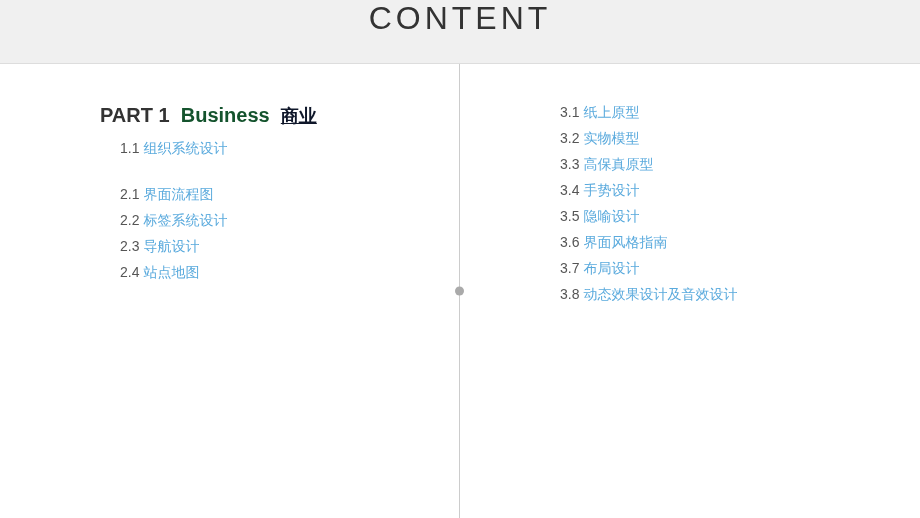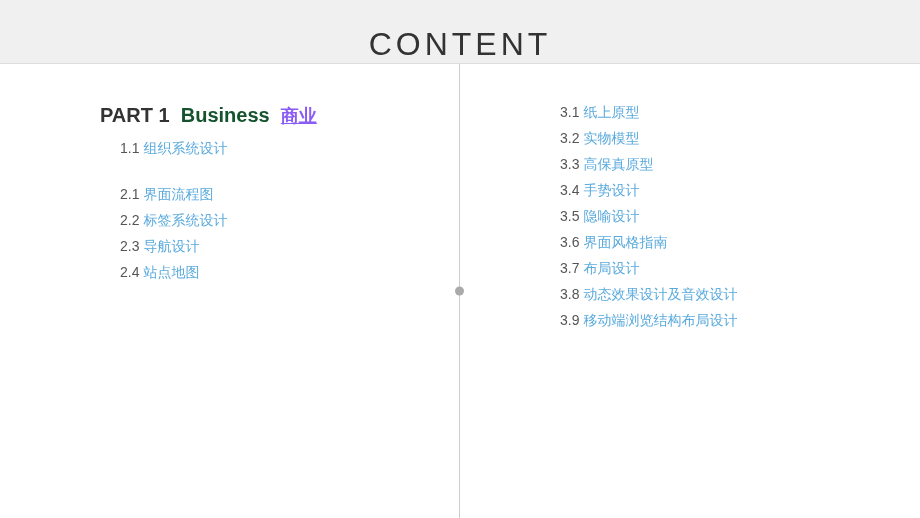--- a/index.html
+++ b/index.html
@@ -14,21 +14,21 @@
       background-color: #f5f5f5;
       font-family: Arial, 'Microsoft YaHei', sans-serif;
       overflow: hidden;
     }
 
     .page-header {
       width: 100%;
       height: 64px;
       background-color: #f0f0f0;
       display: flex;
-      align-items: flex-end;
+      align-items: flex-start;
       justify-content: center;
       border-bottom: 1px solid #ddd;
     }
 
     .page-title {
       font-size: 32px;
       font-weight: 400;
       letter-spacing: 4px;
       color: #333;
     }
@@ -76,21 +76,21 @@
       font-weight: bold;
       text-align: center;
     }
 
     .part-heading .part-name-en {
       color: #14532d;
       font-weight: bold;
     }
 
     .part-heading .part-name-zh {
-      color: #8b5cf6;
+      color: #0f172a;
       font-weight: bold;
       font-size: 18px;
       text-decoration: underline;
     }
 
     .part-section {
       margin-bottom: 28px;
     }
 
     .toc-item {
@@ -137,17 +137,16 @@
     <div id="right-parts-container">
         <div class="part-section">
           <div class="toc-item"><span class="item-number">3.1</span><span class="item-text">纸上原型</span></div>
           <div class="toc-item"><span class="item-number">3.2</span><span class="item-text">实物模型</span></div>
           <div class="toc-item"><span class="item-number">3.3</span><span class="item-text">高保真原型</span></div>
           <div class="toc-item"><span class="item-number">3.4</span><span class="item-text">手势设计</span></div>
           <div class="toc-item"><span class="item-number">3.5</span><span class="item-text">隐喻设计</span></div>
           <div class="toc-item"><span class="item-number">3.6</span><span class="item-text">界面风格指南</span></div>
           <div class="toc-item"><span class="item-number">3.7</span><span class="item-text">布局设计</span></div>
           <div class="toc-item"><span class="item-number">3.8</span><span class="item-text">动态效果设计及音效设计</span></div>
-          <div class="toc-item"><span class="item-number">3.9</span><span class="item-text">移动端浏览结构布局设计</span></div>
         </div>
       </div>
   </div>
 </div>
 
 </body></html>

